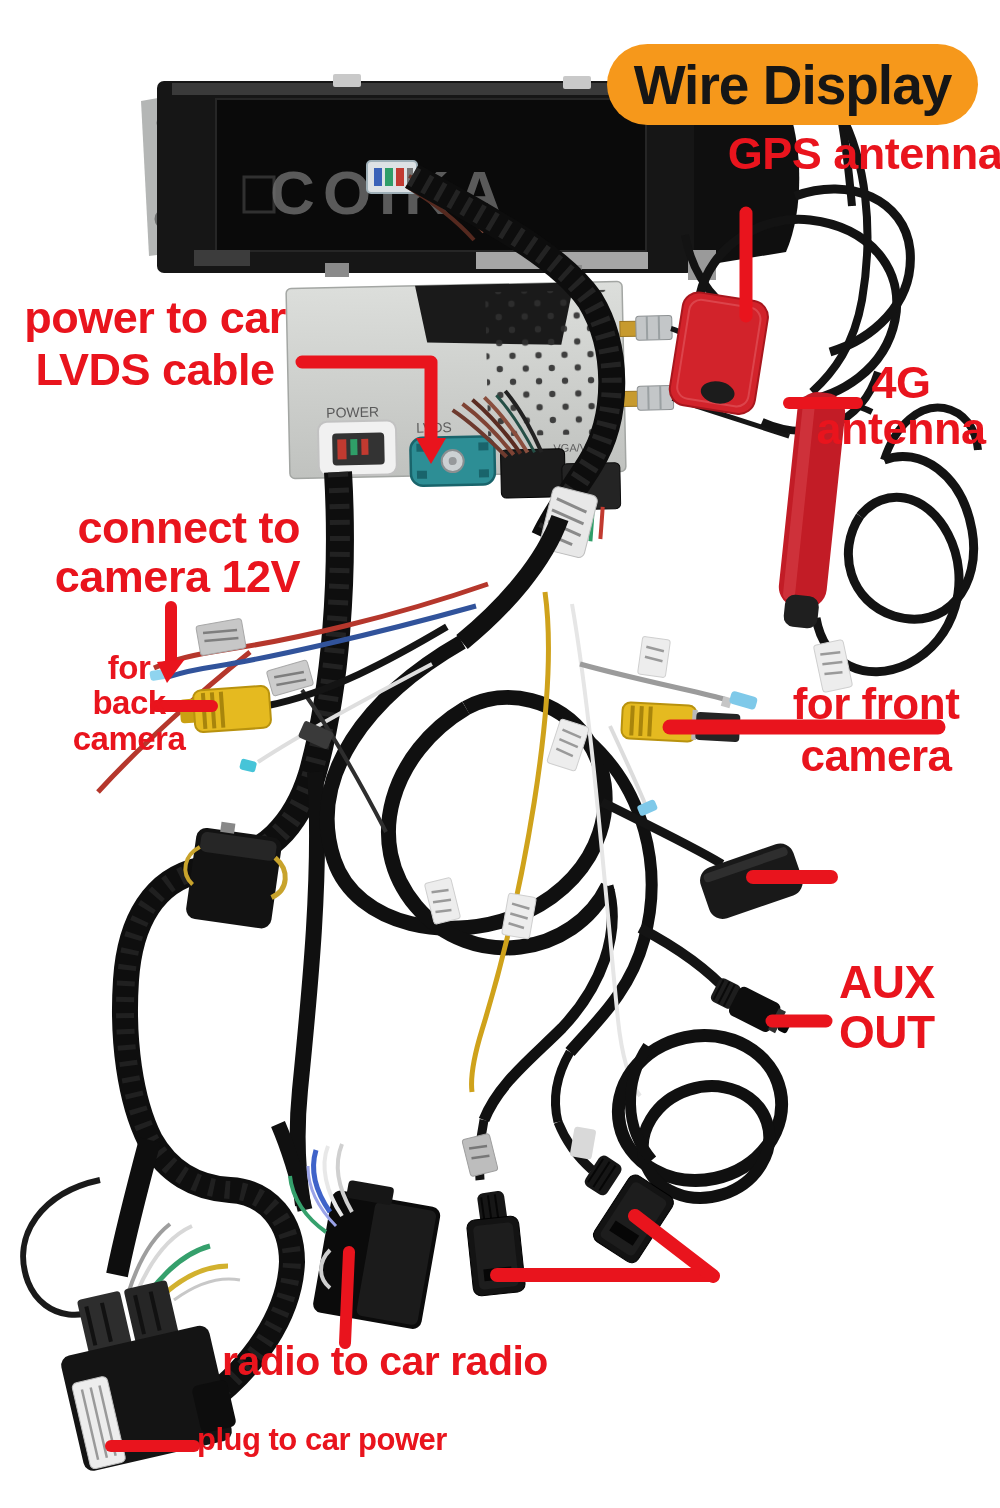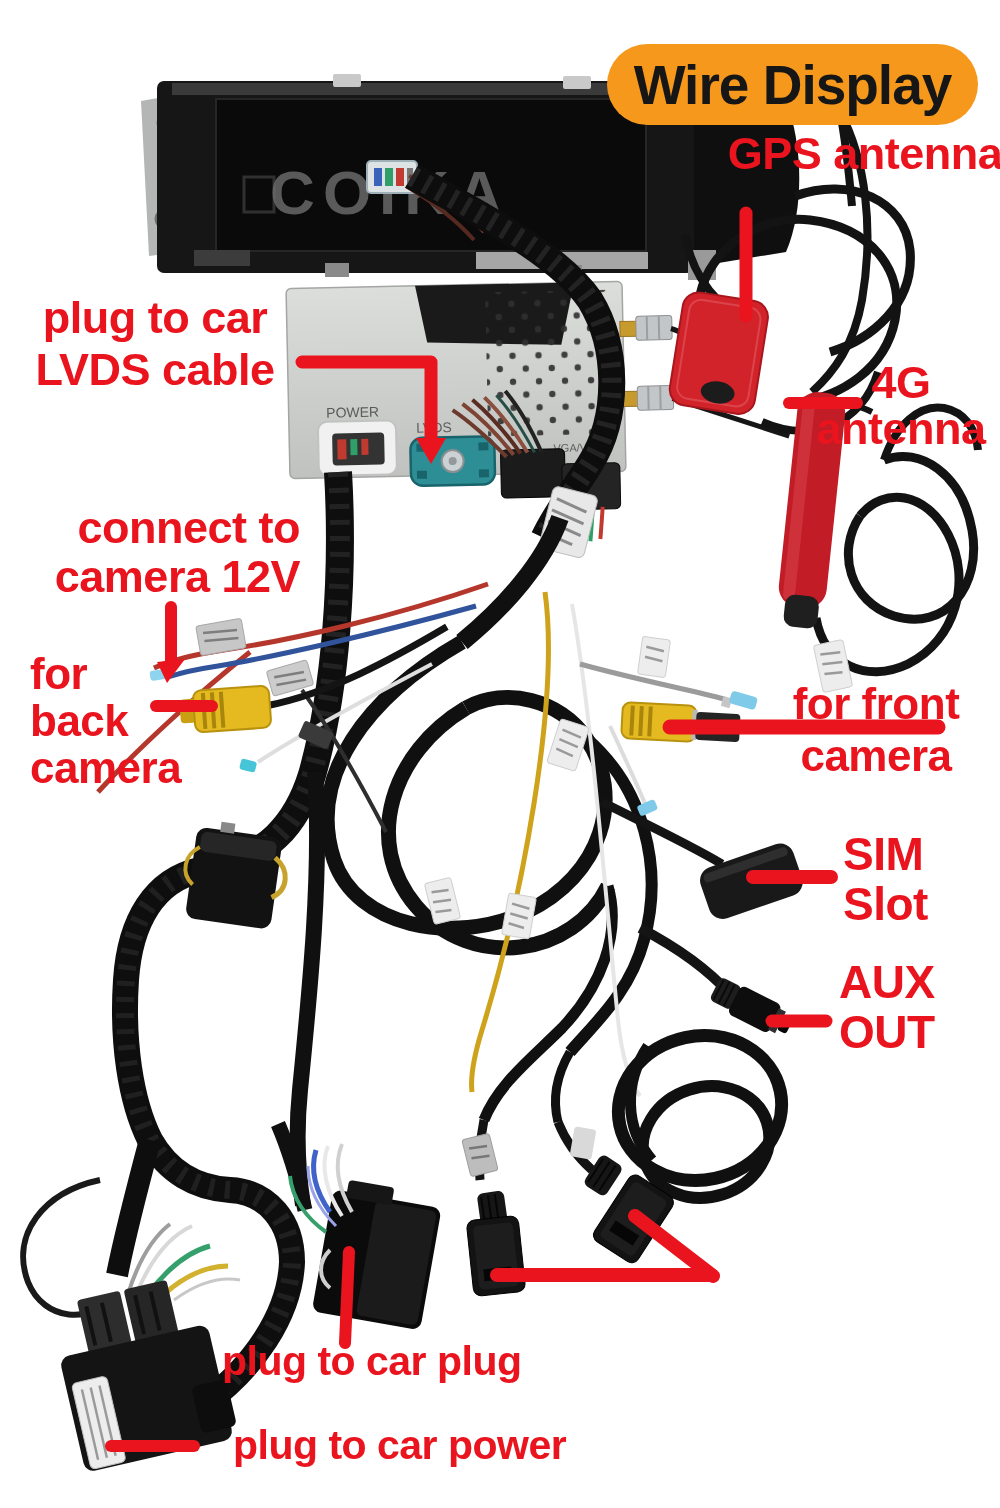--- a/index.html
+++ b/index.html
@@ -6,27 +6,27 @@
   .stage{position:relative;width:1000px;height:1508px;background:var(--background,#fff);overflow:hidden;
          font-family:"Liberation Sans",sans-serif;}
   .stage svg{position:absolute;left:0;top:0;}
   svg text{font-family:"Liberation Sans",sans-serif;}
   .ann{position:absolute;color:var(--label-red,#e9141d);font-weight:700;line-height:1.08;
        white-space:pre-line;letter-spacing:-0.5px;}
   .ann-gps{left:711px;top:130px;width:308px;text-align:center;font-size:45px;}
   .ann-lvds{left:12px;top:292px;width:286px;text-align:center;font-size:45px;line-height:1.16;}
   .ann-4g{left:792px;top:360px;width:218px;text-align:center;font-size:45px;line-height:1.02;}
   .ann-cam12v{left:0px;top:504px;width:300px;text-align:right;font-size:45px;}
-  .ann-back{left:30px;top:650px;width:198px;text-align:left;font-size:44px;line-height:1.07;}
+  .ann-back{left:30px;top:650px;width:198px;text-align:center;font-size:33px;line-height:1.07;}
   .ann-front{left:742px;top:678px;width:268px;text-align:center;font-size:44px;line-height:1.18;}
   .ann-sim{left:843px;top:830px;width:150px;font-size:46px;}
   .ann-aux{left:839px;top:958px;width:160px;font-size:46px;}
   .ann-usb{left:718px;top:1245px;width:130px;font-size:46px;}
   .ann-radio{left:222px;top:1339px;width:420px;font-size:41px;}
-  .ann-power{left:197px;top:1423px;width:420px;font-size:41px;margin-left:36px;}
+  .ann-power{left:197px;top:1423px;width:420px;font-size:31px;}
   .badge{position:absolute;left:607px;top:16px;width:371px;height:81px;border-radius:42px;
          background:var(--badge-orange,#f6981b);color:var(--badge-text,#161616);
          display:flex;align-items:center;justify-content:center;
          font-size:55px;font-weight:700;letter-spacing:-1px;margin-top:28px;}
 </style>
 </head>
 <body>
 
 <div class="stage">
 
@@ -369,31 +369,29 @@
     <path d="M111,1446 L194,1446" stroke-width="12"></path>
   </g>
   <g style="fill:var(--label-red,#e9141d)">
     <polygon points="416,438 446,438 431,464"></polygon>
     <polygon points="157,662 185,659 167,683"></polygon>
   </g>
 </svg>
 
 <div class="badge">Wire Display</div>
 <div class="ann ann-gps">GPS antenna</div>
-<div class="ann ann-lvds">plug to car
+<div class="ann ann-lvds">power to car
 LVDS cable</div>
 <div class="ann ann-4g">4G
 antenna</div>
 <div class="ann ann-cam12v">connect to
 camera 12V</div>
 <div class="ann ann-back">for
 back
 camera</div>
 <div class="ann ann-front">for front
 camera</div>
-<div class="ann ann-sim">SIM
-Slot</div>
 <div class="ann ann-aux">AUX
 OUT</div>
-<div class="ann ann-radio">plug to car plug</div>
+<div class="ann ann-radio">radio to car radio</div>
 <div class="ann ann-power">plug to car power</div>
 
 </div>
 
 </body></html>

